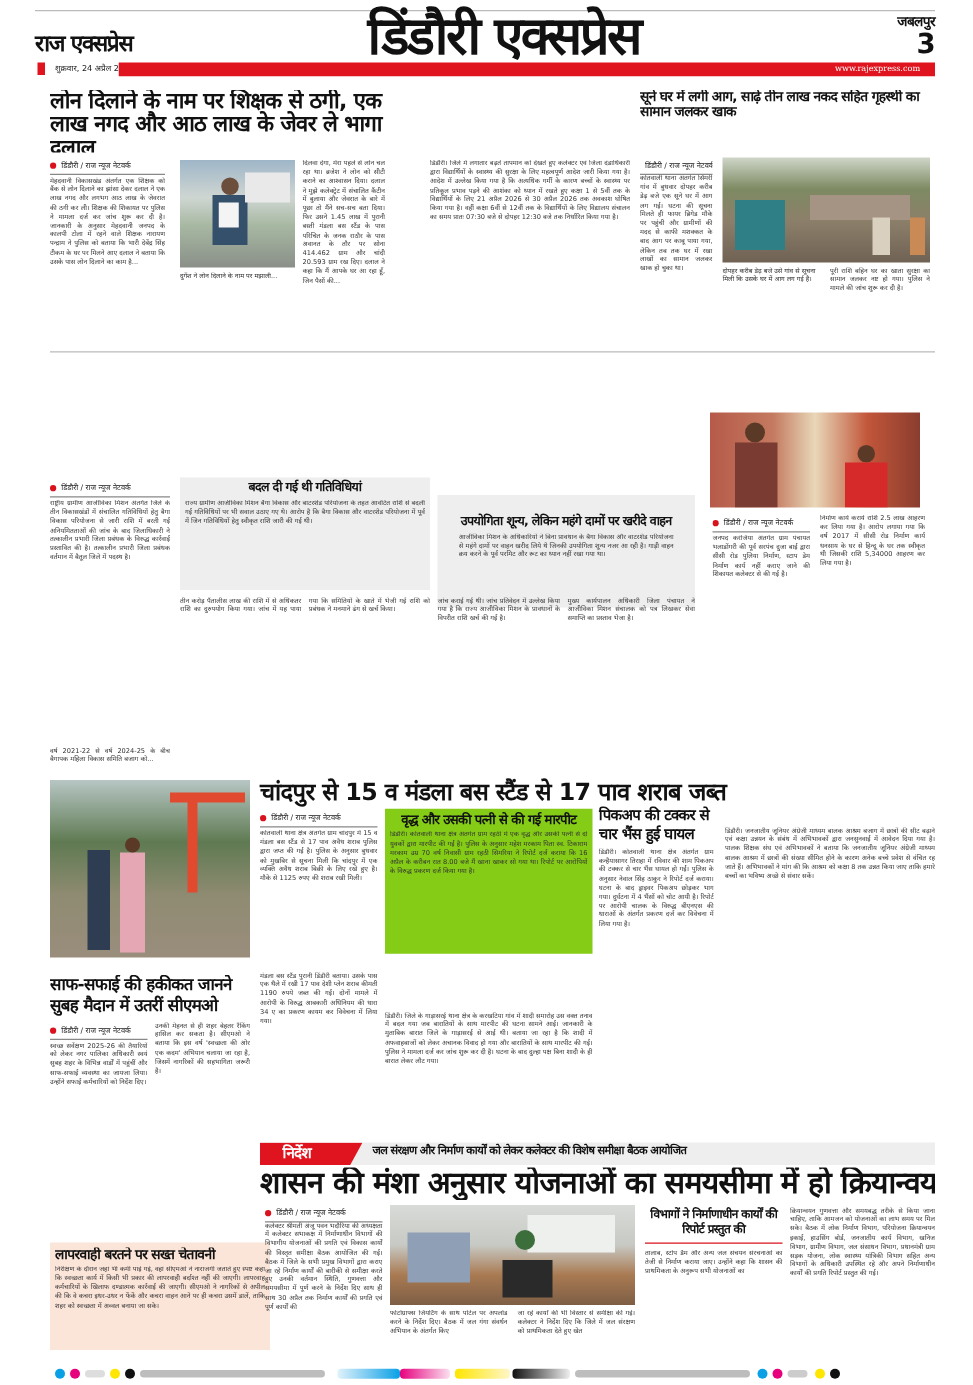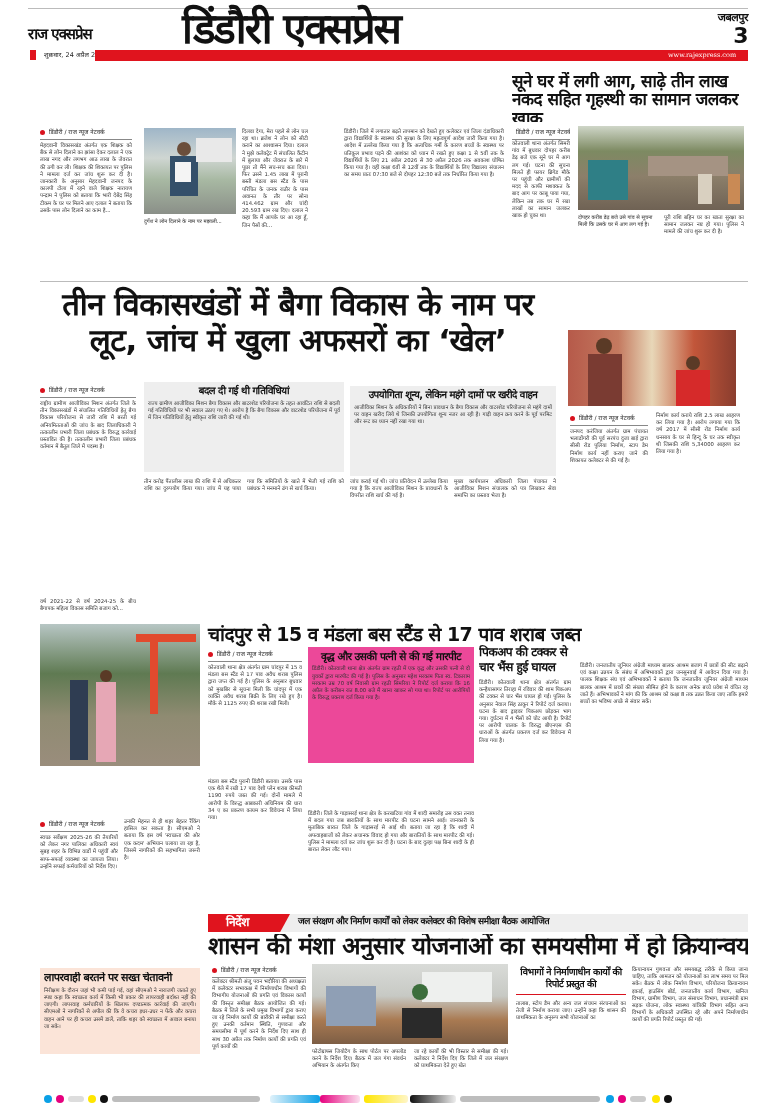--- a/index.html
+++ b/index.html
@@ -4,94 +4,94 @@
 <style>
 *{box-sizing:border-box;margin:0;padding:0}
 body{width:778px;height:1108px;background:#fff;font-family:"DejaVu Sans",sans-serif;color:#111;position:relative;overflow:hidden}
 .abs{position:absolute}
 .hl{font-family:"DejaVu Sans",sans-serif;font-weight:bold;color:#111;line-height:1.08;letter-spacing:-0.5px}
 .body-text{font-size:5.3px;line-height:7.2px;color:#333;text-align:justify;overflow:hidden}
 .byline{font-size:6px;color:#222;display:flex;align-items:center;gap:4px;border-bottom:1px solid #888;padding-bottom:3px}
 .byline .dot{width:5px;height:5px;border-radius:50%;background:#d9121e;display:inline-block}
 .photo{overflow:hidden}
 .caption{font-size:5.2px;color:#333;line-height:7px}
-.box-blue{background:#ec4899}
+.box-blue{background:#84cc16}
 .box-gray{background:#eeeeee}
 .box-peach{background:#fbe4d8}
 .regline{position:absolute;height:6px;border-radius:3px;background:#bdbdbd}
 .regdot{position:absolute;width:8px;height:8px;border-radius:50%}
 </style>
 </head>
 <body>
 
 <div class="abs" style="left:0;top:0;width:778px;height:62px">
   <div class="abs" style="left:28px;top:8px;width:720px;height:1px;background:#bbb"></div>
-  <div class="abs hl" style="left:28px;top:26px;font-size:15px;letter-spacing:-1px">राज एक्सप्रेस</div>
+  <div class="abs hl" style="left:28px;top:26px;font-size:18px;letter-spacing:-1px">राज एक्सप्रेस</div>
   <div class="abs" style="left:30px;top:50px;width:6px;height:10px;background:#e0141e"></div>
   <div class="abs" style="left:44px;top:50px;font-size:6.5px;color:#222">शुक्रवार, 24 अप्रैल 2026</div>
-  <div class="abs hl" style="left:182px;top:6px;font-size:42px;letter-spacing:-2px;width:330px;text-align:left">डिंडौरी एक्सप्रेस</div>
+  <div class="abs hl" style="left:182px;top:6px;font-size:42px;letter-spacing:-2px;width:330px;text-align:right">डिंडौरी एक्सप्रेस</div>
   <div class="abs" style="left:95px;top:50px;width:653px;height:11px;background:#e0141e"></div>
   <div class="abs" style="left:668px;top:51px;font-size:6.5px;color:#fff;font-family:'DejaVu Serif',serif">www.rajexpress.com</div>
   <div class="abs hl" style="left:700px;top:12px;font-size:11px;width:48px;text-align:right">जबलपुर</div>
   <div class="abs hl" style="left:700px;top:24px;font-size:22px;width:48px;text-align:right">3</div>
 </div>
 
 <div class="abs" style="left:40px;top:72px;width:268px;height:205px">
+  <div class="hl" style="font-size:17.5px;height:50px;overflow:hidden;width:300px">लोन दिलाने के नाम पर शिक्षक से ठगी, एक लाख नगद और आठ लाख के जेवर ले भागा दलाल</div>
   <div class="abs byline" style="left:0;top:56px;width:92px">
     <span class="dot"></span>
     <span>डिंडौरी / राज न्यूज नेटवर्क</span>
   </div>
   <div class="abs body-text" style="left:0;top:70px;width:92px;height:134px">मेहदवानी विकासखंड अंतर्गत एक शिक्षक को बैंक से लोन दिलाने का झांसा देकर दलाल ने एक लाख नगद और लगभग आठ लाख के जेवरात की ठगी कर ली। शिक्षक की शिकायत पर पुलिस ने मामला दर्ज कर जांच शुरू कर दी है। जानकारी के अनुसार मेहदवानी जनपद के कालपी टोला में रहने वाले शिक्षक नारायण पन्द्राम ने पुलिस को बताया कि भारी देबेंद्र सिंह टीकम के घर पर मिलने आए दलाल ने बताया कि उसके पास लोन दिलाने का काम है...</div>
   <div class="abs photo" style="left:104px;top:56px;width:92px;height:86px;background:linear-gradient(180deg,#9fb6c8 0%,#cfd6d2 35%,#a8b9a3 60%,#8a8f88 100%)">
     <div class="abs" style="left:33px;top:14px;width:14px;height:14px;border-radius:50%;background:#6b4e3b"></div>
     <div class="abs" style="left:26px;top:28px;width:28px;height:40px;background:#34506a"></div>
     <div class="abs" style="left:31px;top:34px;width:16px;height:20px;background:#f4f4f4"></div>
     <div class="abs" style="left:52px;top:10px;width:36px;height:24px;background:#e9e9e9"></div>
   </div>
   <div class="abs caption" style="left:104px;top:146px;width:92px;height:8px;overflow:hidden">दुर्गेश ने लोन दिलाने के नाम पर मझाली...</div>
   <div class="abs body-text" style="left:202px;top:56px;width:66px;height:148px">दिलवा देगा, मेरा पहले से लोन चल रहा था। ब्रजेश ने लोन को सीटी कराने का आश्वासन दिया। दलाल ने मुझे कलेक्ट्रेट में संचालित कैंटीन में बुलाया और जेवरात के बारे में पूछा तो मैंने सच-सच बता दिया। फिर उसने 1.45 लाख में पुरानी बस्ती मंडला बस स्टैंड के पास परिचित के जनक राठौर के पास अवानत के तौर पर सोना 414.462 ग्राम और चांदी 20.593 ग्राम रख दिए। दलाल ने कहा कि मैं आपके घर आ रहा हूँ, जिन पैसों की...</div>
 </div>
 
 <div class="abs" style="left:344px;top:72px;width:160px;height:205px">
   <div class="abs body-text" style="left:0;top:56px;width:160px;height:148px">डिंडौरी। जिले में लगातार बढ़ते तापमान को देखते हुए कलेक्टर एवं जिला दंडाधिकारी द्वारा विद्यार्थियों के स्वास्थ्य की सुरक्षा के लिए महत्वपूर्ण आदेश जारी किया गया है। आदेश में उल्लेख किया गया है कि अत्यधिक गर्मी के कारण बच्चों के स्वास्थ्य पर प्रतिकूल प्रभाव पड़ने की आशंका को ध्यान में रखते हुए कक्षा 1 से 5वीं तक के विद्यार्थियों के लिए 21 अप्रैल 2026 से 30 अप्रैल 2026 तक अवकाश घोषित किया गया है। वहीं कक्षा 6वीं से 12वीं तक के विद्यार्थियों के लिए विद्यालय संचालन का समय प्रातः 07:30 बजे से दोपहर 12:30 बजे तक निर्धारित किया गया है।</div>
 </div>
 
 <div class="abs" style="left:512px;top:72px;width:236px;height:205px">
-  <div class="hl" style="font-size:17px;height:50px;overflow:hidden">सूने घर में लगी आग, साढ़े तीन लाख नकद सहित गृहस्थी का सामान जलकर खाक</div>
+  <div class="hl" style="font-size:11px;height:50px;overflow:hidden">सूने घर में लगी आग, साढ़े तीन लाख नकद सहित गृहस्थी का सामान जलकर खाक</div>
   <div class="abs byline" style="left:0;top:56px;width:58px;overflow:hidden;white-space:nowrap">
     <span class="dot"></span>
     <span>डिंडौरी / राज न्यूज नेटवर्क</span>
   </div>
   <div class="abs body-text" style="left:0;top:68px;width:58px;height:135px">कोतवाली थाना अंतर्गत सिमरी गांव में बुधवार दोपहर करीब डेढ़ बजे एक सूने घर में आग लग गई। घटना की सूचना मिलते ही फायर ब्रिगेड मौके पर पहुंची और ग्रामीणों की मदद से काफी मशक्कत के बाद आग पर काबू पाया गया, लेकिन तब तक घर में रखा लाखों का सामान जलकर खाक हो चुका था।</div>
   <div class="abs photo" style="left:66px;top:54px;width:166px;height:84px;background:linear-gradient(180deg,#cfd6c8 0%,#7d8a62 30%,#8c7f6a 60%,#6f6254 100%)">
     <div class="abs" style="left:10px;top:34px;width:40px;height:40px;background:#2f7f86"></div>
     <div class="abs" style="left:70px;top:30px;width:80px;height:20px;background:#a59383"></div>
     <div class="abs" style="left:120px;top:48px;width:14px;height:30px;background:#d9d0c0"></div>
     <div class="abs" style="left:150px;top:48px;width:12px;height:30px;background:#c98a55"></div>
   </div>
   <div class="abs caption" style="left:66px;top:142px;width:80px;height:60px;overflow:hidden">दोपहर करीब डेढ़ बजे उसे गांव से सूचना मिली कि उसके घर में आग लग गई है।</div>
   <div class="abs body-text" style="left:152px;top:142px;width:80px;height:62px">पूरी राशि बहिन घर का खाता सुरक्षा का सामान जलकर नष्ट हो गया। पुलिस ने मामले की जांच शुरू कर दी है।</div>
 </div>
 
 <div class="abs" style="left:40px;top:281px;width:708px;height:1px;background:#bbb"></div>
 
 <div class="abs" style="left:40px;top:286px;width:516px;height:330px">
-  <div class="hl" style="font-size:31px;line-height:36px;text-align:center;height:74px;overflow:hidden;padding:0 6px">तीन विकासखंडों में बैगा विकास के नाम पर लूट, जांच में खुला अफसरों का ‘खेल’</div>
   <div class="abs byline" style="left:0;top:100px;width:96px">
     <span class="dot"></span>
     <span>डिंडौरी / राज न्यूज नेटवर्क</span>
   </div>
   <div class="abs body-text" style="left:0;top:114px;width:96px;height:196px">राष्ट्रीय ग्रामीण आजीविका मिशन अंतर्गत जिले के तीन विकासखंडों में संचालित गतिविधियों हेतु बैगा विकास परियोजना से जारी राशि में बरती गई अनियमितताओं की जांच के बाद जिलाधिकारी ने तत्कालीन प्रभारी जिला प्रबंधक के विरुद्ध कार्रवाई प्रस्तावित की है। तत्कालीन प्रभारी जिला प्रबंधक वर्तमान में बैतूल जिले में पदस्थ है।</div>
   <div class="abs body-text" style="left:0;top:312px;width:96px;height:16px">वर्ष 2021-22 से वर्ष 2024-25 के बीच बैगापक महिला विकास समिति बजाग को...</div>
 
   <div class="abs box-gray" style="left:104px;top:96px;width:200px;height:90px;padding:4px">
     <div class="hl" style="font-size:10px;text-align:center;margin-bottom:3px">बदल दी गई थी गतिविधियां</div>
     <div class="body-text" style="height:70px">राज्य ग्रामीण आजीविका मिशन बैगा विकास और बाटरशेड परियोजना के तहत आवंटित राशि से बदली गई गतिविधियों पर भी सवाल उठाए गए थे। आरोप है कि बैगा विकास और वाटरशेड परियोजना में पूर्व में जिन गतिविधियों हेतु स्वीकृत राशि जारी की गई थी।</div>
   </div>
-  <div class="abs box-gray" style="left:310px;top:100px;width:206px;height:90px;padding:4px">
+  <div class="abs box-gray" style="left:310px;top:110px;width:206px;height:90px;padding:17px">
     <div class="hl" style="font-size:10px;text-align:center;margin-bottom:3px">उपयोगिता शून्य, लेकिन महंगे दामों पर खरीदे वाहन</div>
     <div class="body-text" style="height:70px">आजीविका मिशन के अधिकारियों ने बिना प्रावधान के बैगा विकास और वाटरशेड परियोजना से महंगे दामों पर वाहन खरीद लिये थे जिनकी उपयोगिता शून्य नजर आ रही है। गाड़ी वाहन क्रय करने के पूर्व परमिट और रूट का ध्यान नहीं रखा गया था।</div>
   </div>
   <div class="abs body-text" style="left:104px;top:192px;width:200px;height:70px;column-count:2;column-gap:6px">तीन करोड़ पैंतालीस लाख की राशि में से अधिकतर राशि का दुरुपयोग किया गया। जांच में यह पाया गया कि समितियों के खाते में भेजी गई राशि को प्रबंधक ने मनमाने ढंग से खर्च किया।</div>
   <div class="abs body-text" style="left:310px;top:192px;width:98px;height:140px">जांच कराई गई थी। जांच प्रतिवेदन में उल्लेख किया गया है कि राज्य आजीविका मिशन के प्रावधानों के विपरीत राशि खर्च की गई है।</div>
   <div class="abs body-text" style="left:414px;top:192px;width:102px;height:140px">मुख्य कार्यपालन अधिकारी जिला पंचायत ने आजीविका मिशन संचालक को पत्र लिखकर सेवा समाप्ति का प्रस्ताव भेजा है।</div>
 </div>
 
 <div class="abs" style="left:564px;top:286px;width:184px;height:330px">
   <div class="abs photo" style="left:4px;top:44px;width:168px;height:76px;background:linear-gradient(90deg,#b65a4a 0%,#c47a60 30%,#e8d7b8 50%,#c2563a 75%,#8a3d2e 100%)">
@@ -133,34 +133,35 @@
 <div class="abs" style="left:479px;top:645px;width:92px;height:260px">
   <div class="hl" style="font-size:12px;line-height:15px;height:32px;overflow:hidden">पिकअप की टक्कर से चार भैंस हुई घायल</div>
   <div class="abs body-text" style="left:0;top:34px;width:92px;height:224px">डिंडौरी। कोतवाली थाना क्षेत्र अंतर्गत ग्राम कन्हैयासागर तिराहा में रविवार की शाम पिकअप की टक्कर से चार भैंस घायल हो गईं। पुलिस के अनुसार नेवाल सिंह ठाकुर ने रिपोर्ट दर्ज कराया। घटना के बाद ड्राइवर पिकअप छोड़कर भाग गया। दुर्घटना में 4 भैंसों को चोट आयी है। रिपोर्ट पर आरोपी चालक के विरुद्ध बीएनएस की धाराओं के अंतर्गत प्रकरण दर्ज कर विवेचना में लिया गया है।</div>
 </div>
 
 <div class="abs" style="left:580px;top:626px;width:168px;height:280px">
   <div class="abs body-text" style="left:0;top:36px;width:168px;height:242px">डिंडौरी। जनजातीय जूनियर अंग्रेजी माध्यम बालक आश्रम बजाग में छात्रों की सीट बढ़ाने एवं कक्षा उन्नयन के संबंध में अभिभावकों द्वारा जनसुनवाई में आवेदन दिया गया है। पालक शिक्षक संघ एवं अभिभावकों ने बताया कि जनजातीय जूनियर अंग्रेजी माध्यम बालक आश्रम में छात्रों की संख्या सीमित होने के कारण अनेक बच्चे प्रवेश से वंचित रह जाते हैं। अभिभावकों ने मांग की कि आश्रम को कक्षा 8 तक उन्नत किया जाए ताकि हमारे बच्चों का भविष्य अच्छे से संवार सकें।</div>
 </div>
 
 <div class="abs" style="left:40px;top:780px;width:160px;height:205px">
+  <div class="hl" style="font-size:13.5px;line-height:17px;height:36px;overflow:hidden">साफ-सफाई की हकीकत जानने सुबह मैदान में उतरीं सीएमओ</div>
   <div class="abs byline" style="left:0;top:40px;width:78px;overflow:hidden;white-space:nowrap">
     <span class="dot"></span>
     <span>डिंडौरी / राज न्यूज नेटवर्क</span>
   </div>
   <div class="abs body-text" style="left:0;top:54px;width:78px;height:150px">स्वच्छ सर्वेक्षण 2025-26 की तैयारियों को लेकर नगर पालिका अधिकारी स्वयं सुबह शहर के विभिन्न वार्डों में पहुंचीं और साफ-सफाई व्यवस्था का जायजा लिया। उन्होंने सफाई कर्मचारियों को निर्देश दिए।</div>
   <div class="abs body-text" style="left:84px;top:38px;width:76px;height:166px">उनकी मेहनत से ही शहर बेहतर रैंकिंग हासिल कर सकता है। सीएमओ ने बताया कि इस वर्ष 'स्वच्छता की ओर एक कदम' अभियान चलाया जा रहा है, जिसमें नागरिकों की सहभागिता जरूरी है।</div>
 </div>
 <div class="abs body-text" style="left:208px;top:778px;width:94px;height:126px">मंडला बस स्टैंड पुरानी डिंडौरी बताया। उसके पास एक थैले में रखी 17 पाव देशी प्लेन शराब कीमती 1190 रुपये जब्त की गई। दोनों मामले में आरोपी के विरुद्ध आबकारी अधिनियम की धारा 34 ए का प्रकरण कायम कर विवेचना में लिया गया।</div>
 
 <div class="abs" style="left:308px;top:770px;width:166px;height:136px">
   <div class="abs body-text" style="left:0;top:40px;width:166px;height:94px">डिंडौरी। जिले के गाड़ासरई थाना क्षेत्र के करखटिया गांव में शादी समारोह उस वक्त तनाव में बदल गया जब बारातियों के साथ मारपीट की घटना सामने आई। जानकारी के मुताबिक बारात जिले के गाड़ासरई से आई थी। बताया जा रहा है कि शादी में अफवाहबाजों को लेकर अचानक विवाद हो गया और बारातियों के साथ मारपीट की गई। पुलिस ने मामला दर्ज कर जांच शुरू कर दी है। घटना के बाद दुल्हा पक्ष बिना शादी के ही बारात लेकर लौट गया।</div>
 </div>
 
-<div class="abs box-peach" style="left:40px;top:968px;width:160px;height:86px;padding:4px">
+<div class="abs box-peach" style="left:40px;top:994px;width:176px;height:86px;padding:4px">
   <div class="hl" style="font-size:11px;margin-bottom:3px;white-space:nowrap;overflow:hidden">लापरवाही बरतने पर सख्त चेतावनी</div>
   <div class="body-text" style="height:62px">निरीक्षण के दौरान जहां भी कमी पाई गई, वहां सीएमओ ने नाराजगी जताते हुए स्पष्ट कहा कि स्वच्छता कार्य में किसी भी प्रकार की लापरवाही बर्दाश्त नहीं की जाएगी। लापरवाह कर्मचारियों के खिलाफ दण्डात्मक कार्रवाई की जाएगी। सीएमओ ने नागरिकों से अपील की कि वे कचरा इधर-उधर न फेंकें और कचरा वाहन आने पर ही कचरा उसमें डालें, ताकि शहर को स्वच्छता में अव्वल बनाया जा सके।</div>
 </div>
 
 <div class="abs" style="left:208px;top:912px;width:540px;height:160px">
   <div class="abs box-gray" style="left:0;top:2px;width:540px;height:18px"></div>
   <div class="abs" style="left:0;top:2px;width:82px;height:18px;background:#e0141e;clip-path:polygon(0 0,100% 0,88% 100%,0 100%)">
     <span class="hl" style="color:#fff;font-size:12px;position:absolute;left:18px;top:2px">निर्देश</span>
   </div>
   <div class="abs hl" style="left:90px;top:5px;font-size:9px;font-weight:bold;white-space:nowrap">जल संरक्षण और निर्माण कार्यों को लेकर कलेक्टर की विशेष समीक्षा बैठक आयोजित</div>

